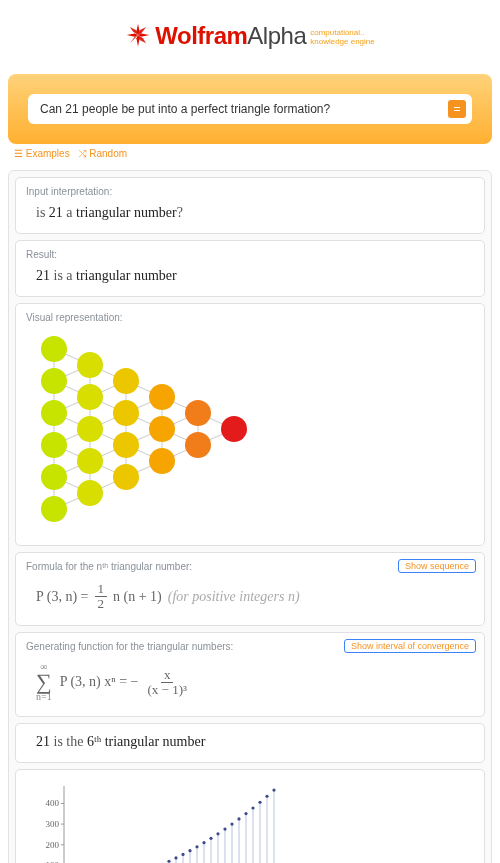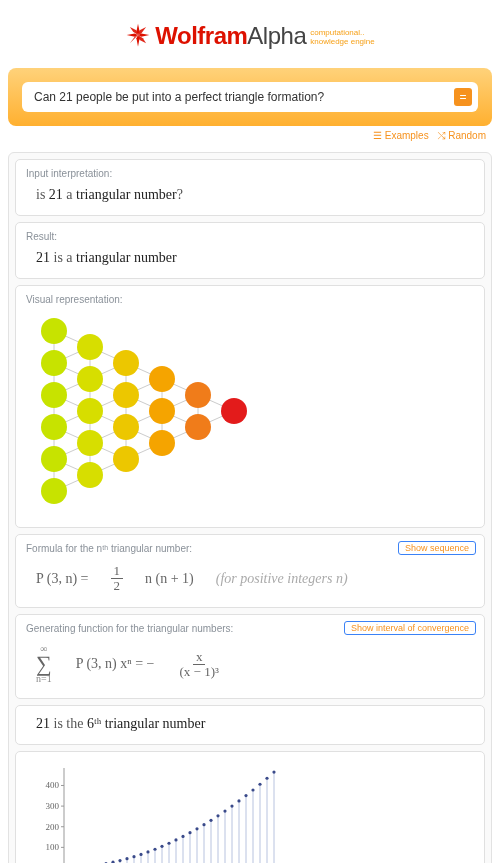--- a/index.html
+++ b/index.html
@@ -32,22 +32,22 @@
   .brand .b1 { color: #dd1100; font-weight: 700; }
   .brand .b2 { color: #444; }
   .tagline {
     font-size: 8px;
     line-height: 9px;
     color: #f6a11a;
     text-align: left;
     padding-top: 6px;
   }
   .searchwrap {
-    margin: 14px 8px 0;
-    padding: 14px;
+    margin: 20px 8px 0;
+    padding: 20px;
     border-radius: 8px;
     background: linear-gradient(#ffd27a, #ffb030);
   }
   .searchbar {
     background: #fff;
     border-radius: 6px;
     display: flex;
     align-items: center;
     padding: 4px 6px 4px 10px;
     height: 22px;
@@ -66,21 +66,20 @@
     background: #f6921e;
     border-radius: 3px;
     color: #fff;
     font-size: 12px;
     display: flex;
     align-items: center;
     justify-content: center;
     cursor: pointer;
   }
   .sublinks {
-    text-align: right;
     font-size: 10px;
     color: #f6921e;
     padding: 4px 14px 6px;
   }
   .sublinks span { cursor: pointer; }
   .sublinks .sep { color: #f6921e; padding: 0 3px; }
   .results {
     margin: 4px 8px;
     border: 1px solid #e2e2e2;
     border-radius: 6px;
@@ -127,21 +126,21 @@
     margin: 6px 0 6px 6px;
   }
   .tri-vis svg { width: 260px; height: 200px; }
   .formula {
     font-family: Georgia, 'Times New Roman', serif;
     font-size: 14px;
     color: #666;
     padding: 4px 4px 4px 10px;
     display: flex;
     align-items: center;
-    gap: 22px;
+    gap: 6px;
     flex-wrap: wrap;
   }
   .frac {
     display: inline-flex;
     flex-direction: column;
     align-items: center;
     vertical-align: middle;
     font-size: 13px;
     line-height: 14px;
   }

